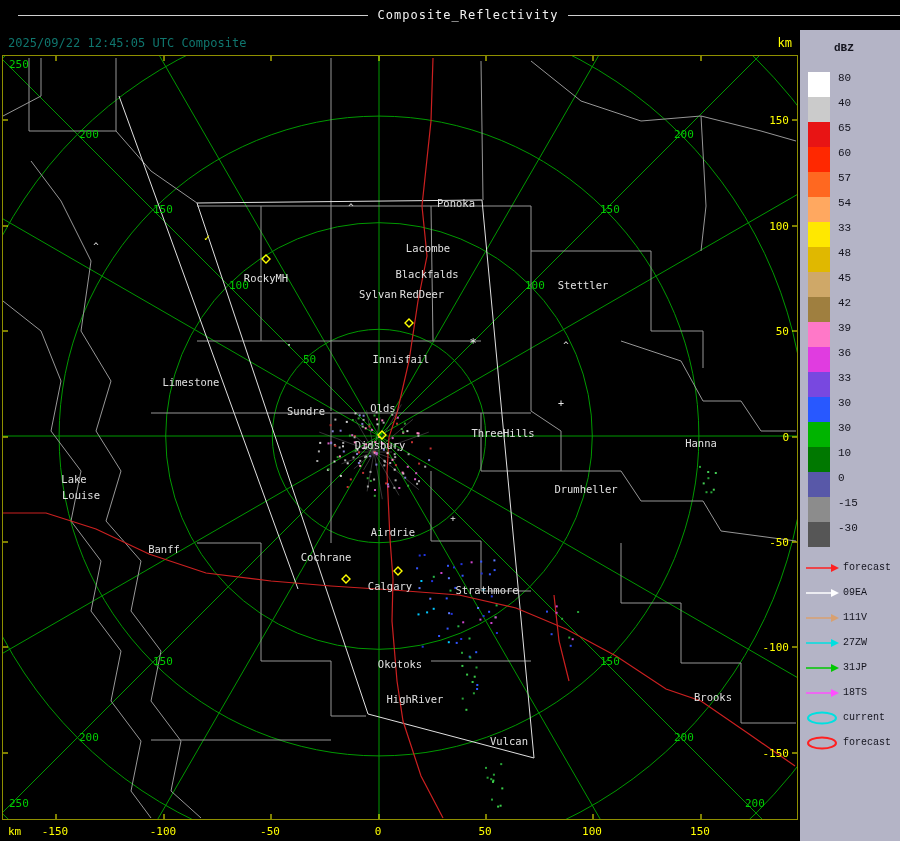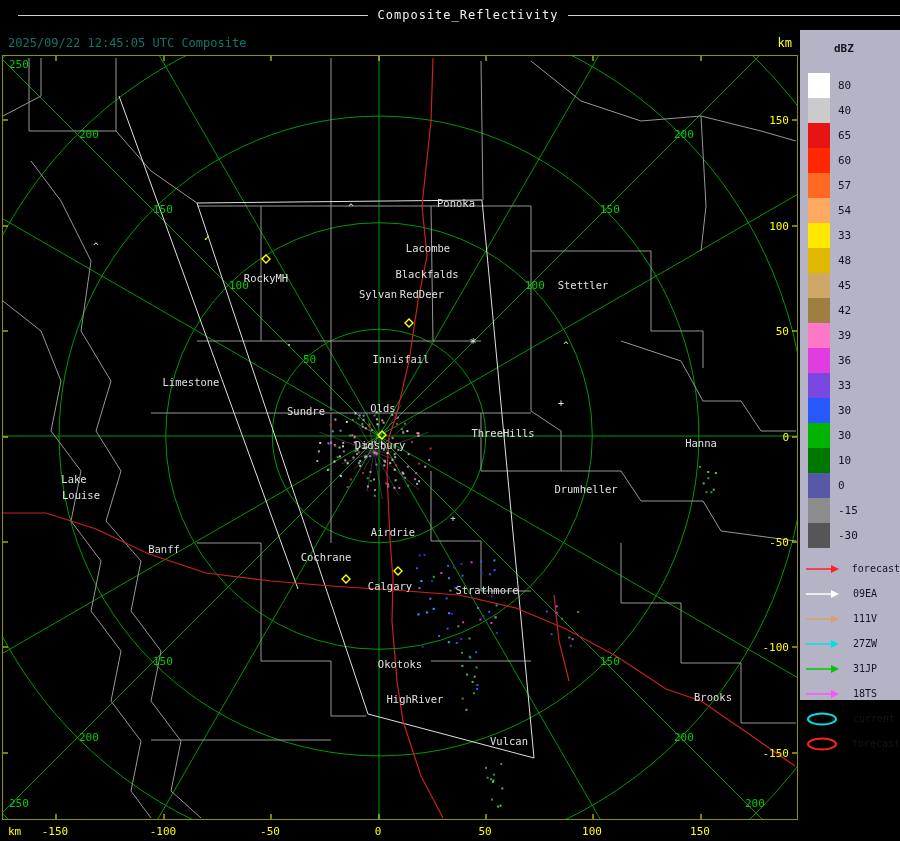--- a/index.html
+++ b/index.html
@@ -7,29 +7,29 @@
   .titlebar{position:absolute;top:0;left:0;width:900px;height:30px;display:flex;align-items:center;gap:10px;margin-left:18px;}
   .rule{flex:1;height:1px;background:#cfcfcf;}
   .title-text{color:#f2f2f2;font-size:12px;white-space:nowrap;letter-spacing:1px;}
   .stamp{position:absolute;top:36px;left:8px;color:#0f766e;font-size:12px;white-space:pre;}
   .km-top{position:absolute;top:36px;left:758px;width:34px;text-align:right;color:#ffff00;font-size:12px;}
   #map{position:absolute;top:55px;left:2px;width:794px;height:763px;border:1px solid #8f8f00;background:#000;}
   #map text{font-family:"DejaVu Sans Mono","Liberation Mono",monospace;}
   #bottom-axis{position:absolute;top:820px;left:0;width:800px;height:21px;color:#ffff00;font-size:11px;background:#000;}
   .km-bottom{position:absolute;left:8px;top:5px;}
   .btick{position:absolute;top:5px;width:36px;text-align:center;}
-  #sidebar{position:absolute;top:30px;left:800px;width:100px;height:670px;background:#b4b4c6;}
+  #sidebar{position:absolute;top:30px;left:800px;width:100px;height:811px;background:#b4b4c6;font-family:Liberation Mono, monospace;}
   .dbz{margin:12px 0 0 34px;font-size:11px;color:#14141e;font-weight:bold;}
   #color-scale{margin:18px 0 0 8px;}
-  .scale-row{display:flex;height:25px;align-items:center;}
+  .scale-row{display:flex;height:25px;}
   .swatch{width:22px;height:25px;}
   .scale-val{margin-left:8px;font-size:11px;color:#14141e;}
   #legend{margin:8px 0 0 5px;}
   .legend-row{display:flex;height:25px;align-items:center;}
-  .legend-label{margin-left:12px;font-size:10px;color:#14141e;}
+  .legend-label{margin-left:2px;font-size:10px;color:#14141e;}
 </style>
 </head>
 <body>
 
 <div class="titlebar">
   <div class="rule"></div>
   <span class="title-text">Composite_Reflectivity</span>
   <div class="rule"></div>
 </div>
 

